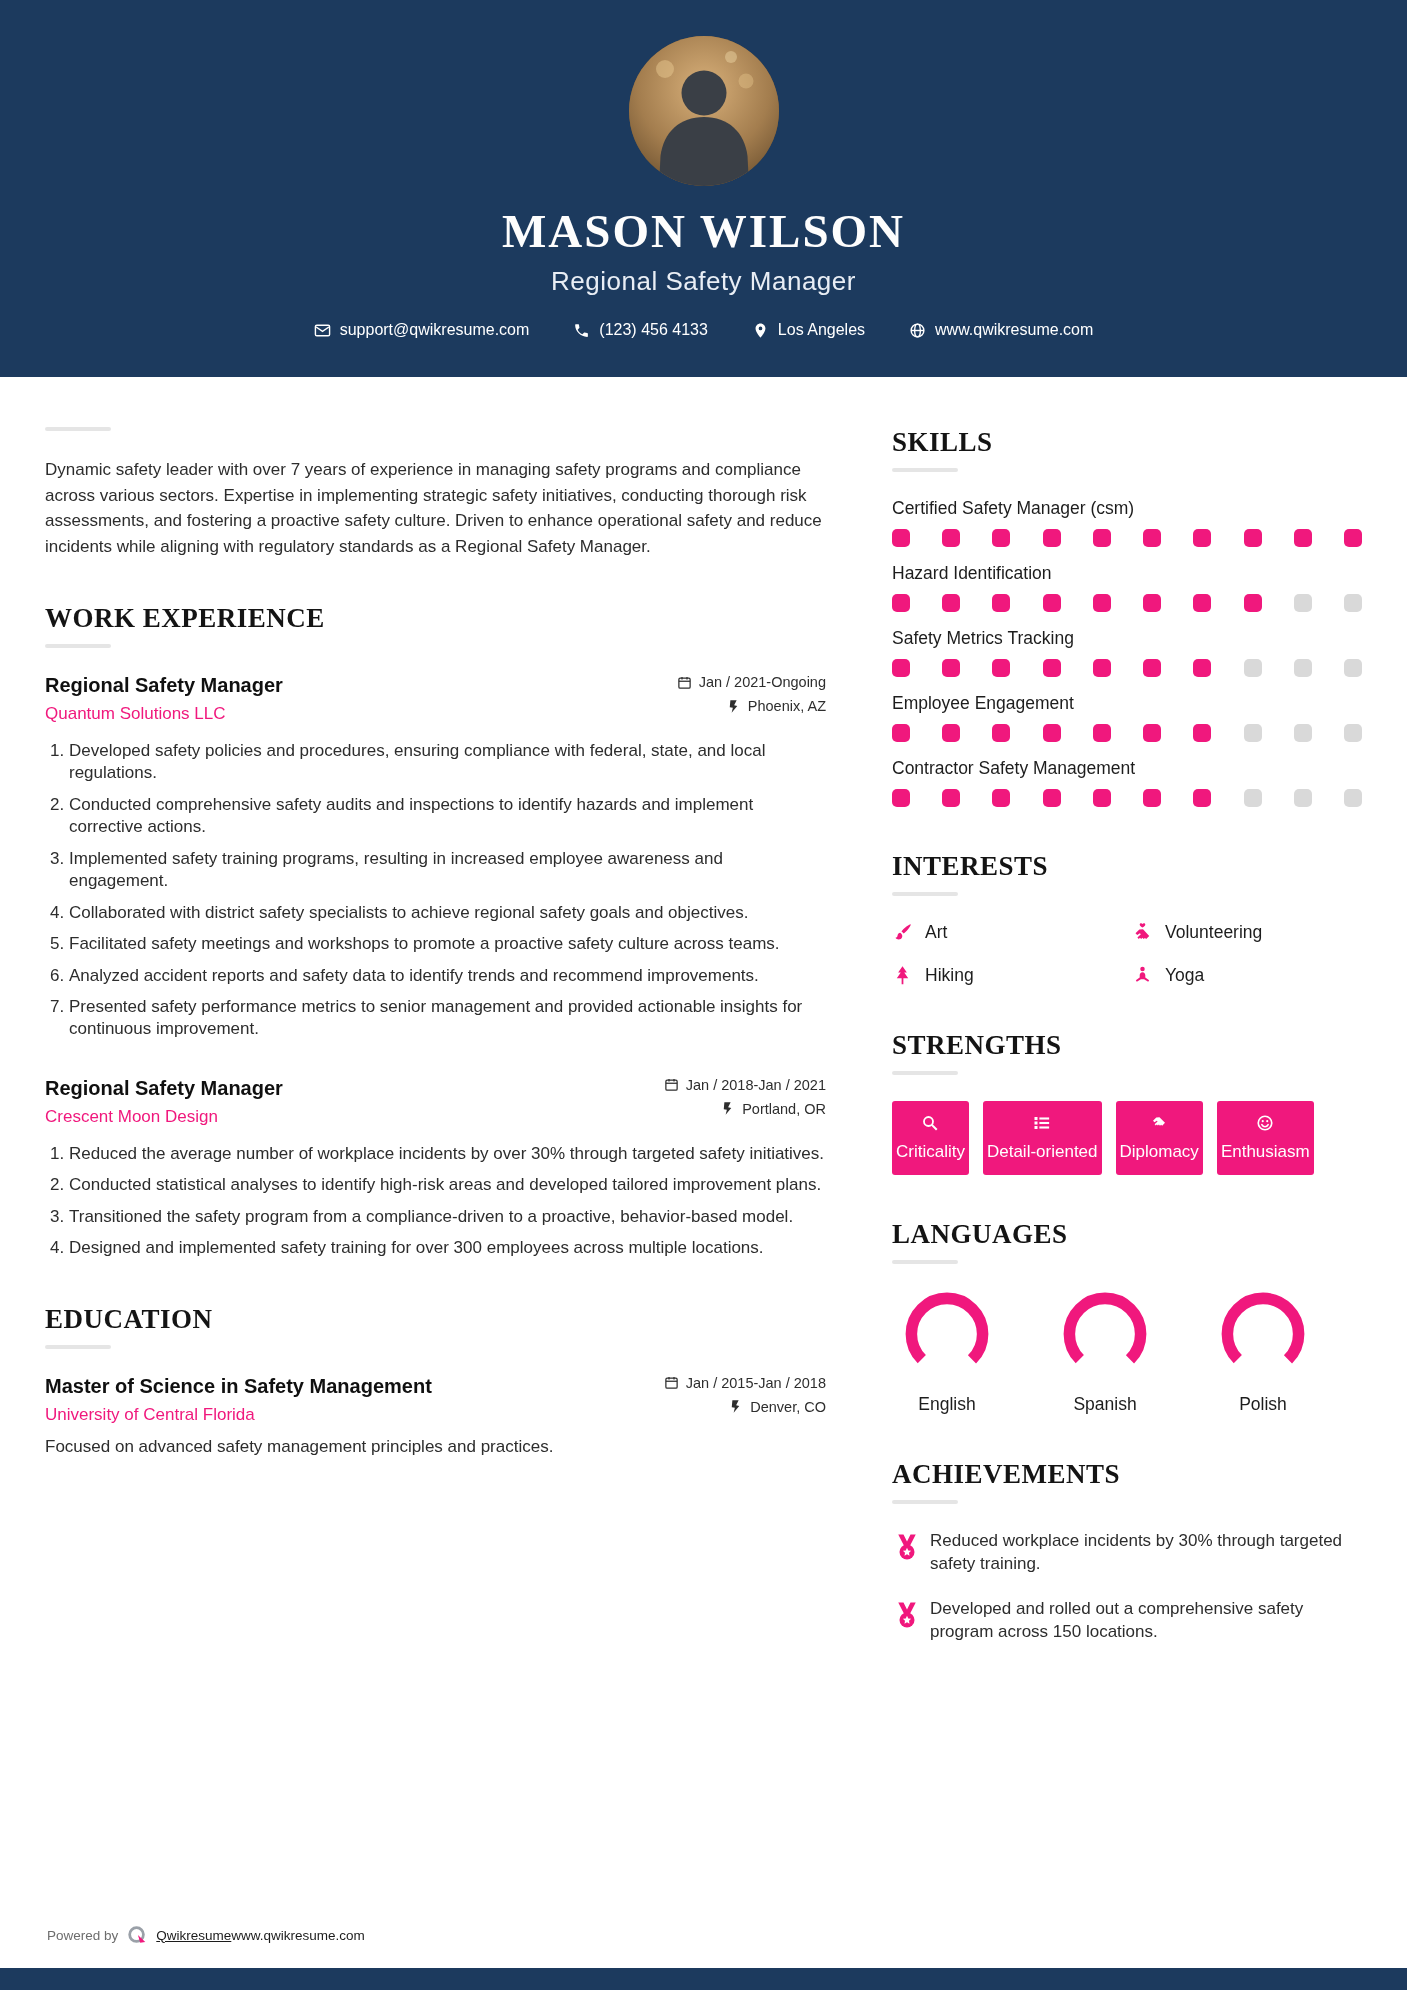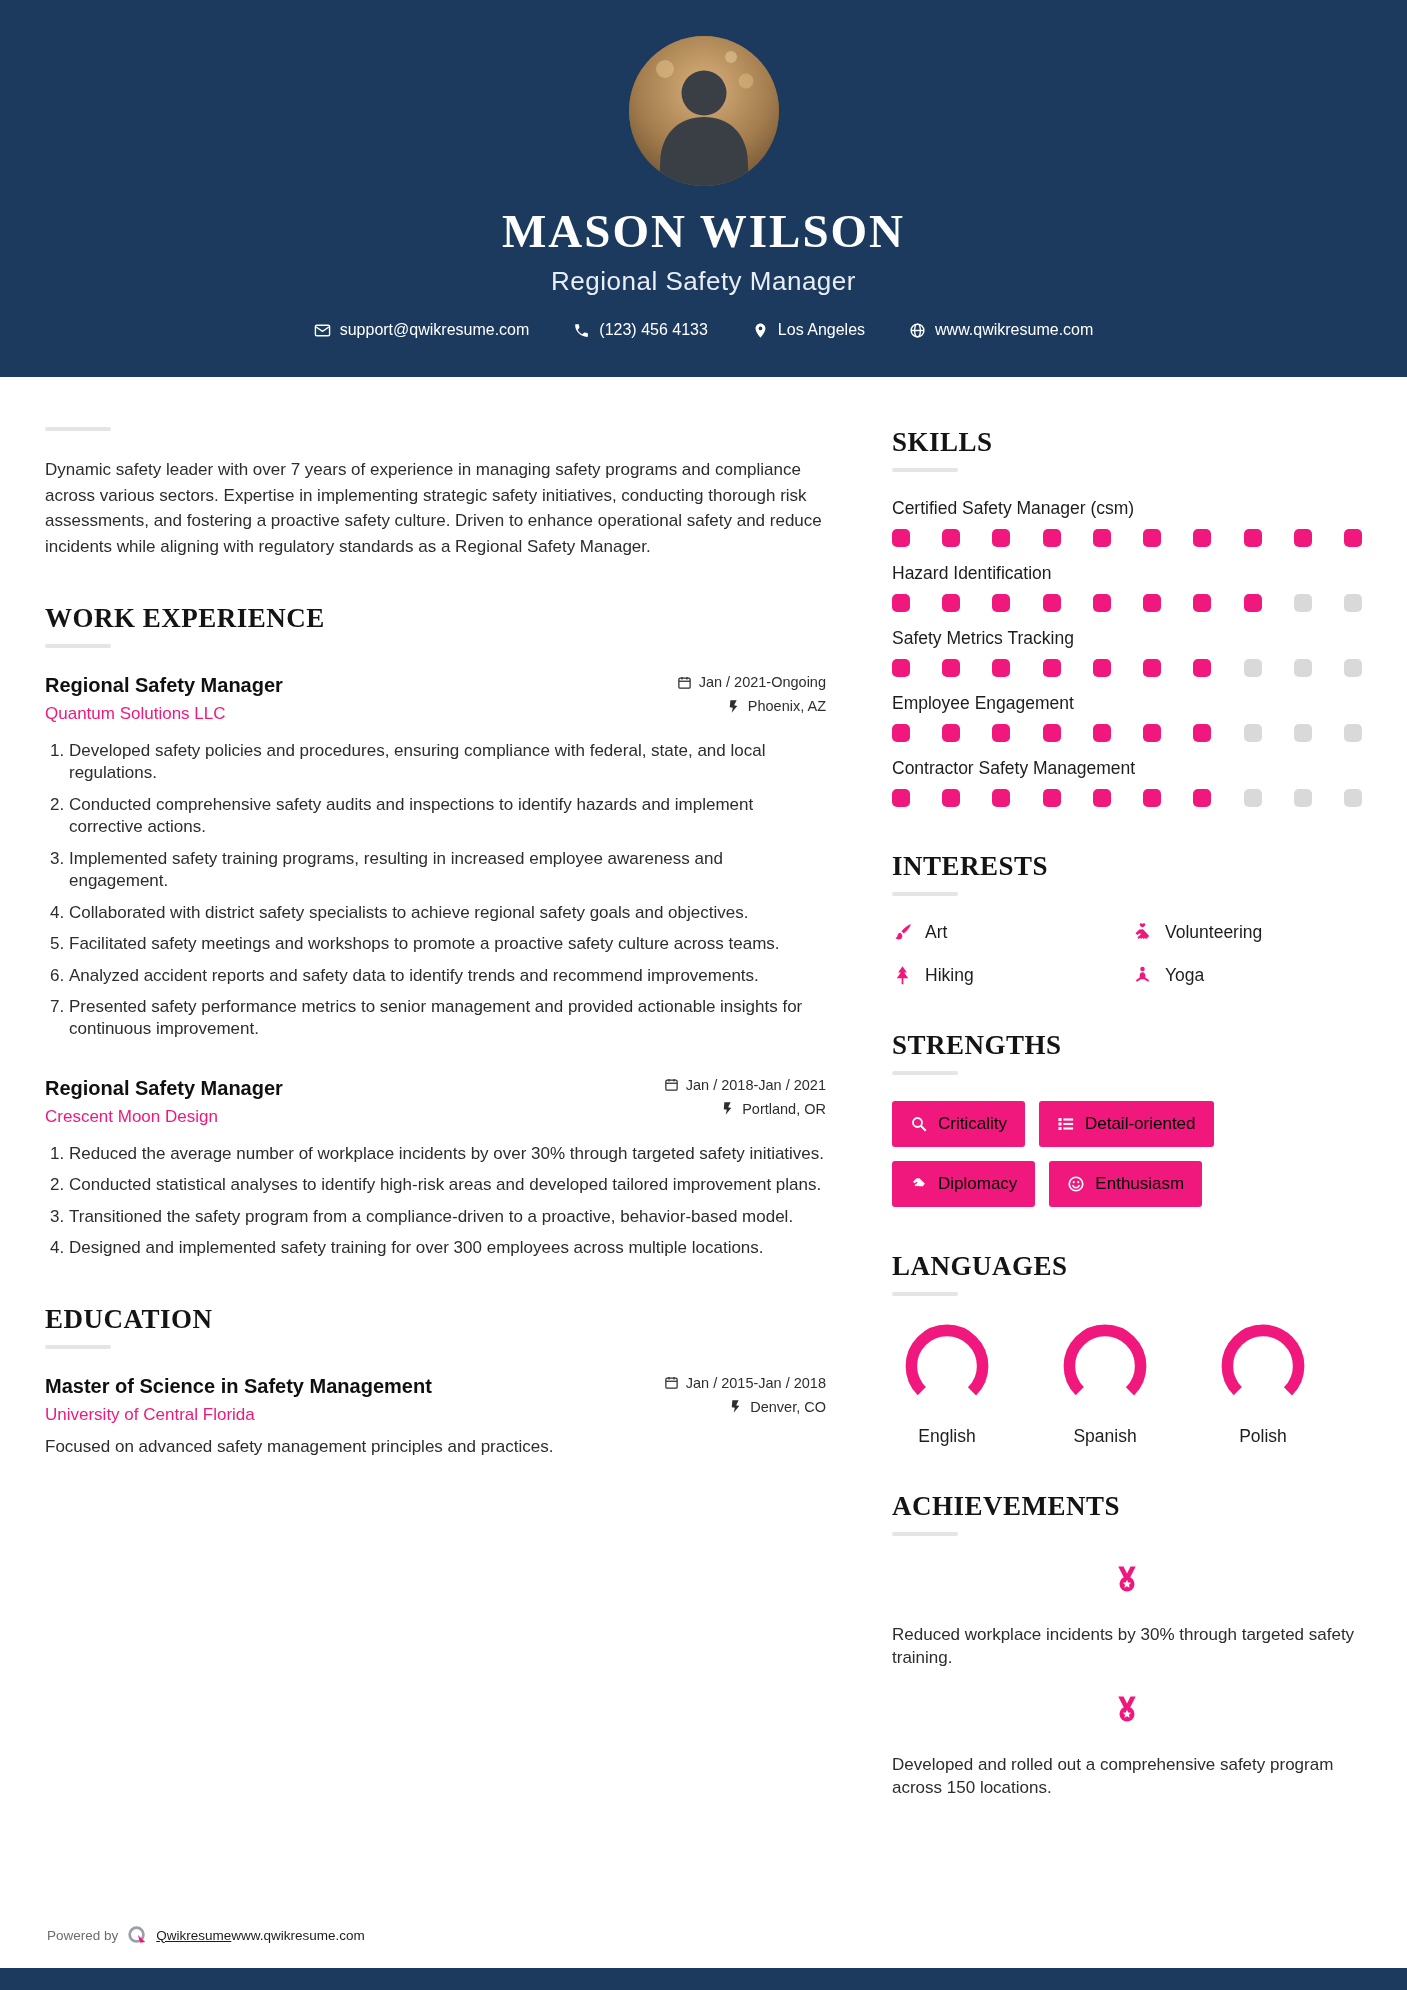--- a/index.html
+++ b/index.html
@@ -50,31 +50,31 @@
   .sq { width:18px; height:18px; border-radius:5px; background:#d9d9d9; }
   .sq.on { background:#f0187d; }
 
   
   .interests-grid { display:grid; grid-template-columns:1fr 1fr; row-gap:22px; column-gap:10px; }
   .interest { display:flex; align-items:center; gap:12px; font-size:17.5px; color:#1d1d1d; }
   .interest .icon { width:21px; height:21px; color:#f0187d; }
 
   
   .strength-wrap { display:flex; flex-wrap:wrap; gap:14px; }
-  .chip { display:inline-flex; align-items:center; gap:10px; background:#f0187d; color:#000000; font-size:17px; padding:13px 18px; border-radius:3px; }
+  .chip { display:inline-flex; align-items:center; gap:10px; background:#f0187d; color:#ffffff; font-size:17px; padding:13px 4px; border-radius:3px;flex-direction:column; }
   .chip .icon { width:18px; height:18px; color:#fff; }
 
   
   .langs { display:flex; gap:48px; }
   .lang { width:110px; text-align:center; }
   .lang svg { width:88px; height:88px; }
   .lang-label { font-size:17.5px; color:#1d1d1d; margin-top:12px; }
 
   
-  .ach { display:flex; gap:30px; margin-bottom:22px; align-items:center;flex-direction:column; }
+  .ach { display:flex; gap:8px; margin-bottom:22px; align-items:flex-start; }
   .ach .icon { width:30px; height:30px; color:#f0187d; flex:0 0 auto; margin-top:2px; }
   .ach-text { font-size:17px; line-height:1.35; color:#2d2d2d; }
 
   
   .footer { margin-top:auto; display:flex; align-items:center; padding:0 45px 22px 47px; }
   .powered { display:flex; align-items:center; gap:8px; font-size:13.5px; color:#6d6d6d; }
   .powered .icon { width:22px; height:22px; }
   .brand-link { color:#1c1c1c; font-weight:normal; text-decoration:underline; cursor:pointer; }
   .footer-site { font-size:13.5px; color:#1c1c1c; }
   .bottom-bar { height:22px; background:#1c3a5e; width:100%; }

